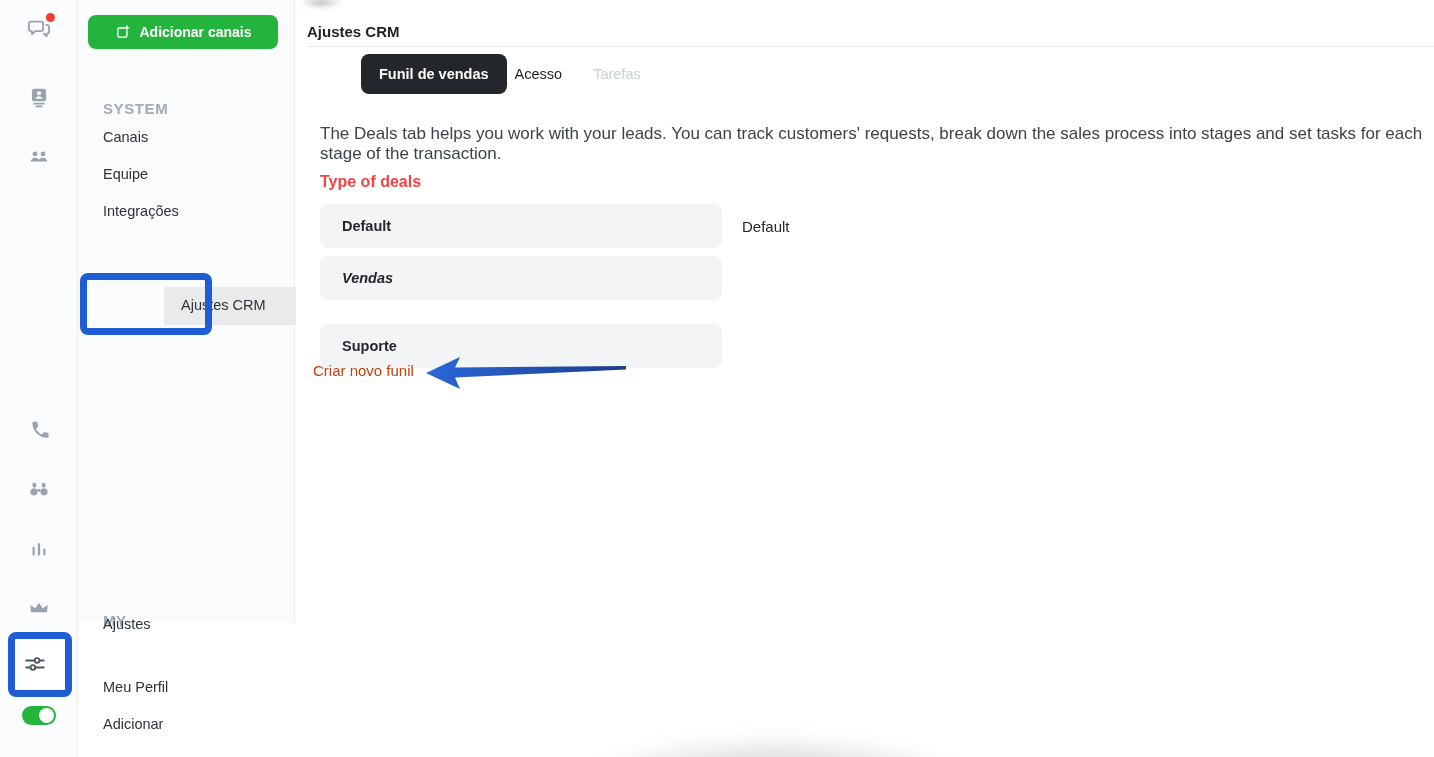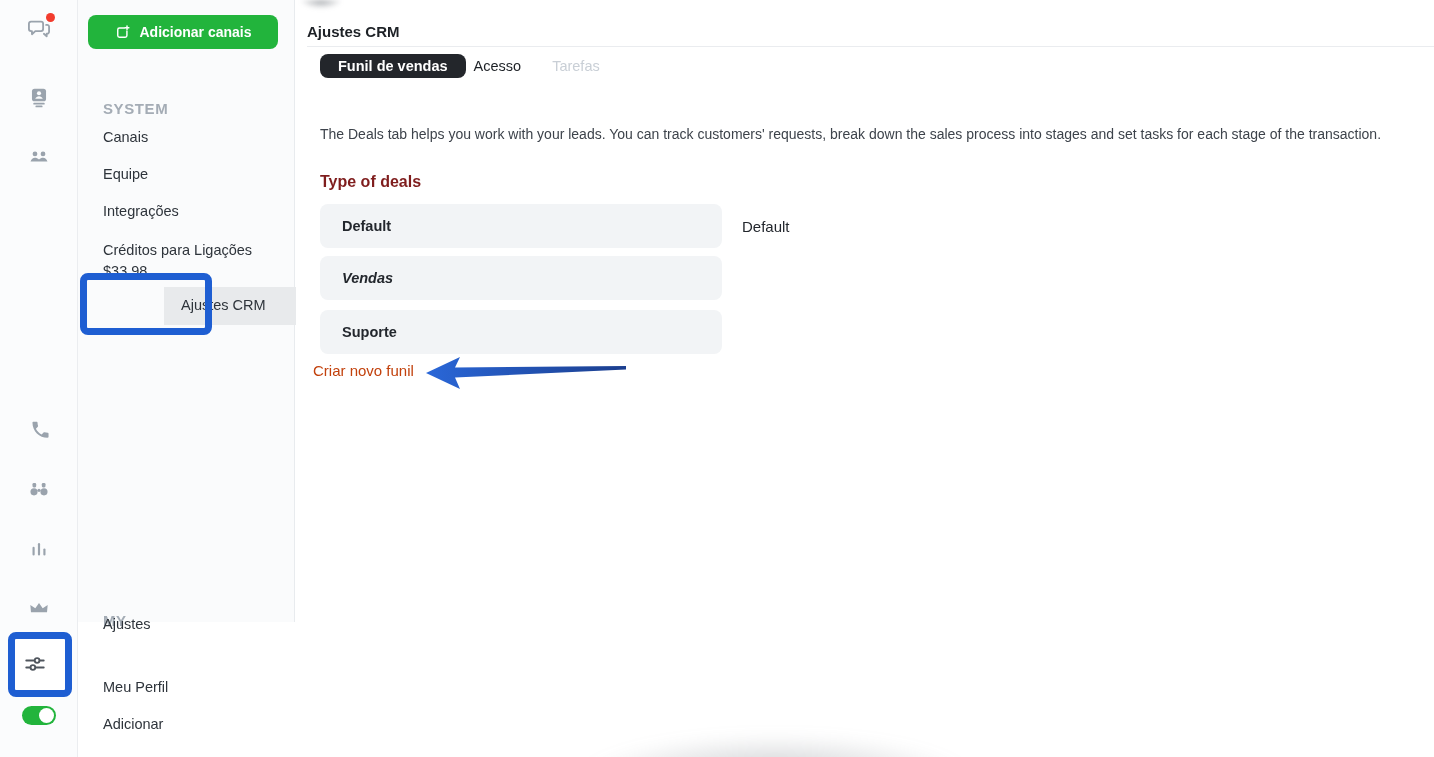--- a/index.html
+++ b/index.html
@@ -30,27 +30,27 @@
   .credits { line-height:21px; }
   .crm-highlight { position:absolute; left:86px; top:287px; width:209px; height:38px; background:#e8eaec; z-index:0; }
   .crm-item { position:absolute; left:103px; top:297px; font-size:14.5px; color:#2e343b; z-index:1; cursor:pointer; }
 
   
   .main { position:absolute; left:296px; top:0; width:1138px; height:757px; background:#ffffff; }
   .page-title { position:absolute; left:11px; top:23px; font-size:15px; font-weight:bold; color:#1d2126; }
   .title-divider { position:absolute; left:11px; top:46px; width:1127px; height:1px; background:#eaecef; }
   .tabs { position:absolute; left:24px; top:54px; display:flex; align-items:center; gap:0; }
   .tab { font-size:14.5px; cursor:pointer; }
-  .tab.active { background:#23262b; color:#ffffff; font-weight:bold; padding:4px 18px; border-radius:8px; }
+  .tab.active { background:#23262b; color:#ffffff; font-weight:bold; padding:12px 18px; border-radius:8px;margin-left:41px; }
   .tab.normal { color:#1d2126; margin-left:8px; }
   .tab.disabled { color:#c9cfd6; margin-left:31px; cursor:default;text-align:center; }
-  .description { position:absolute; left:24px; top:124px; width:1110px; font-size:14px; color:#3d434b; line-height:20px; }
-  .deals-heading { position:absolute; left:24px; top:173px; font-size:16px; font-weight:bold; color:#7f1d1d; }
+  .description { position:absolute; left:24px; top:124px; width:1110px; font-size:17px; color:#3d434b; line-height:20px; }
+  .deals-heading { position:absolute; left:24px; top:173px; font-size:16px; font-weight:bold; color:#ef4444; }
   .deal-row { position:absolute; left:24px; width:402px; height:44px; background:#f2f4f6; border-radius:8px; display:flex; align-items:center; padding-left:22px; font-size:14.5px; font-weight:bold; color:#23272d; cursor:pointer; }
-  .deal-row.r0 { top:204px; } .deal-row.r1 { top:256px;font-style:italic; } .deal-row.r2 { top:310px;text-align:center; }
+  .deal-row.r0 { top:204px; } .deal-row.r1 { top:256px;font-style:italic; } .deal-row.r2 { top:324px;text-align:center; }
   .selected-value { position:absolute; left:446px; top:218px; font-size:15px; color:#23272d; }
   .create-link { position:absolute; left:17px; top:362px; font-size:15px; color:#c2410c; cursor:pointer; }
   .arrow-anno { position:absolute; left:124px; top:354px; width:212px; height:36px; pointer-events:none; }
 
   .top-smudge { position:absolute; left:300px; top:0; width:42px; height:9px; background:radial-gradient(ellipse at 50% 0%, rgba(90,96,104,.55), transparent 72%); filter:blur(2px); pointer-events:none; }
   .bottom-blur { position:absolute; left:575px; top:733px; width:400px; height:46px; background:radial-gradient(ellipse at 50% 100%, rgba(110,115,122,.38), transparent 70%); filter:blur(7px); pointer-events:none; }
 </style>
 </head>
 <body>
 
@@ -132,24 +132,20 @@
       <path d="M12.5 4.8H6.4a2 2 0 0 0-2 2v6.8a2 2 0 0 0 2 2h6.8a2 2 0 0 0 2-2V8.1"></path>
       <path d="M15.3 2.2v4.4M13.1 4.4h4.4"></path>
     </svg>
     <span>Adicionar canais</span>
   </button>
 
   <div class="side-label" style="top:100px">SYSTEM</div>
   <div class="side-item" style="top:129px">Canais</div>
   <div class="side-item" style="top:166px">Equipe</div>
   <div class="side-item" style="top:203px">Integrações</div>
-  <div class="side-item credits" style="top:240px">
-    <div>Créditos para Ligações</div>
-    <div>$33.98</div>
-  </div>
 
   <div class="crm-highlight"></div>
   <div class="crm-item">Ajustes CRM</div>
 
   <div class="side-label" style="top:612px">MY</div>
   <div class="side-item" style="top:616px">Ajustes</div>
   <div class="side-item" style="top:679px">Meu Perfil</div>
   <div class="side-item" style="top:716px">Adicionar</div>
 </aside>
 

